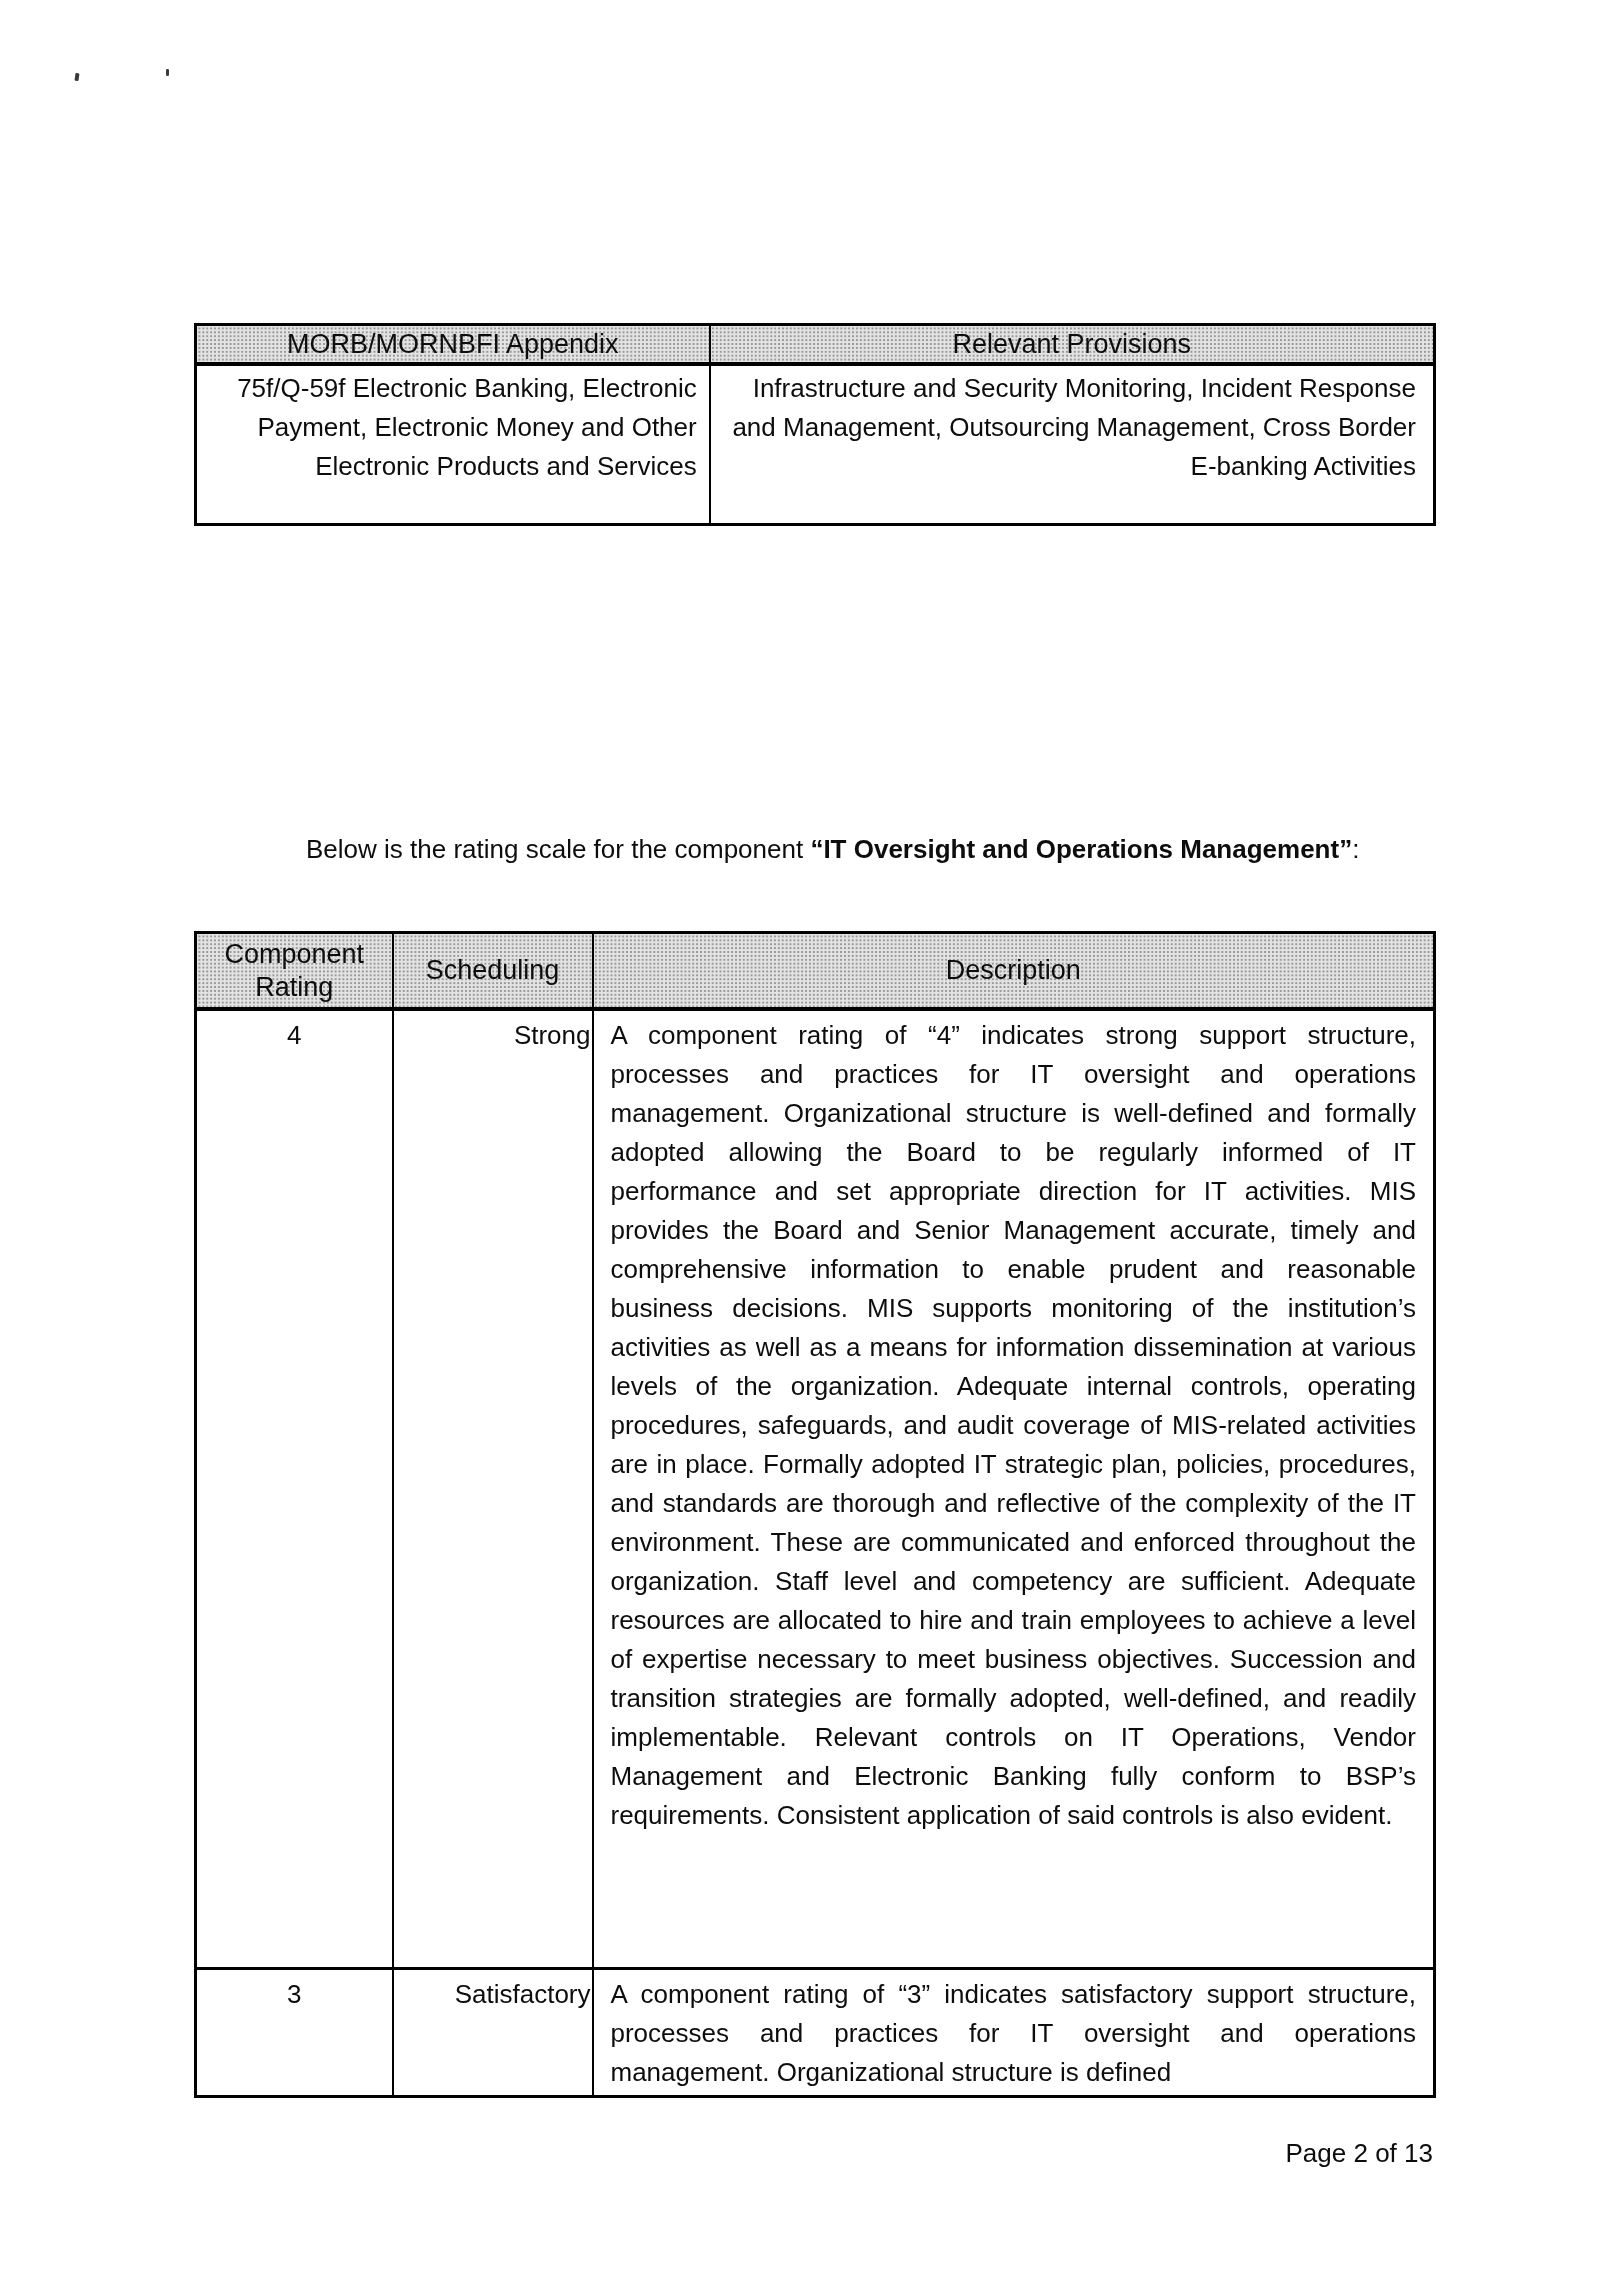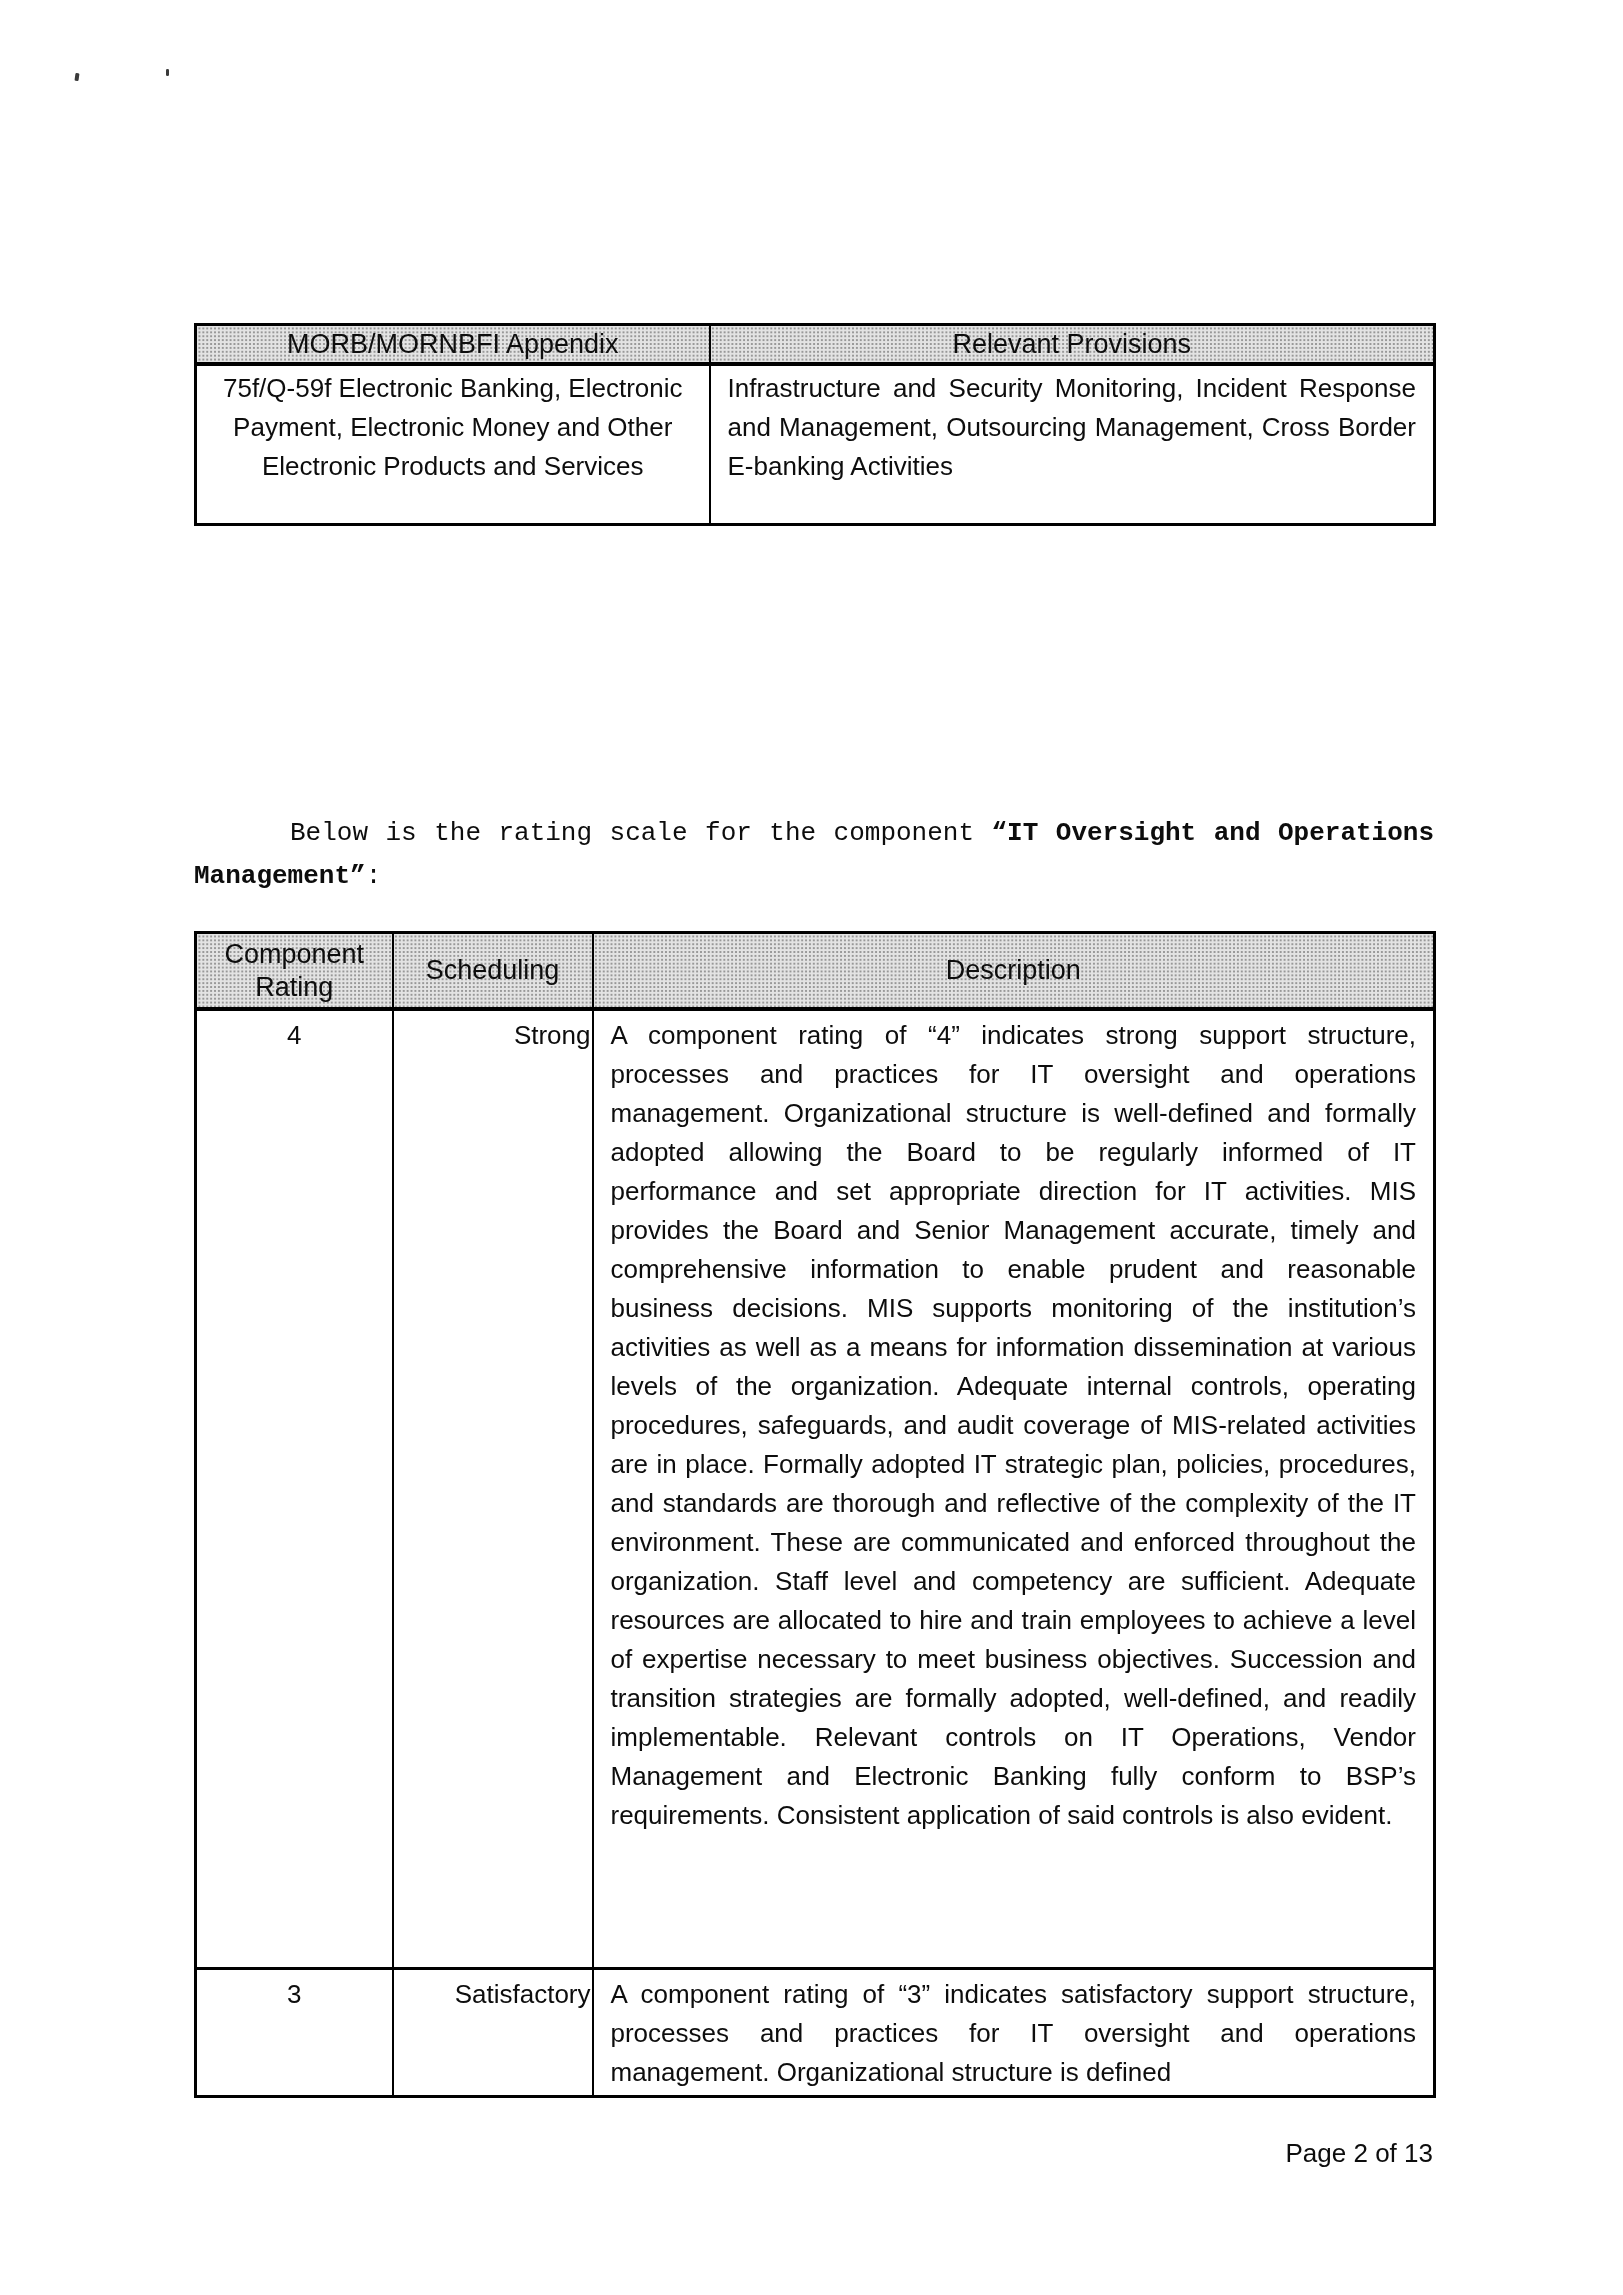--- a/index.html
+++ b/index.html
@@ -51,30 +51,29 @@
     background-size: 3.9px 3.9px;
     border-bottom: 4.6px solid #000;
   }
 
   .t1 { left: 194px; top: 323px; width: 1239px; }
   .t1 th { height: 34px; }
   .t1 .cell-appendix { text-align: center; padding: 2.6px 11.8px 0 11.8px; }
   .t1 .cell-prov     { text-align: justify; padding: 2.6px 17px 0 17px; }
   .t1 .r1 td { height: 157px; }
   .t1 .r2 td { height: 77px; }
-  .t1 .r3 td { height: 154px; }
+  .t1 .r3 td { height: 154px; text-align: right; }
 
   .below {
     position: absolute;
     left: 194px; top: 812px; width: 1240px;
     font-size: 26px; line-height: 43px;
     text-align: justify;
     text-indent: 96px;
-    margin: 0;
-    font-family: Liberation Mono, monospace;
+    margin: 16px;
   }
 
   .t2 { left: 194px; top: 931px; width: 1239px; border-radius: 7px; }
   .t2 th { height: 71px; }
   .t2 .cell-rating { text-align: center;  padding-top: 5.2px; }
   .t2 .cell-def    { text-align: right;  padding-top: 5.2px; }
   .t2 .cell-desc   { text-align: justify; padding: 5.2px 17px 0 17px; }
   .t2 .r1 td { height: 950px; }
   .t2 .r2 td { height: 119px; }
 

